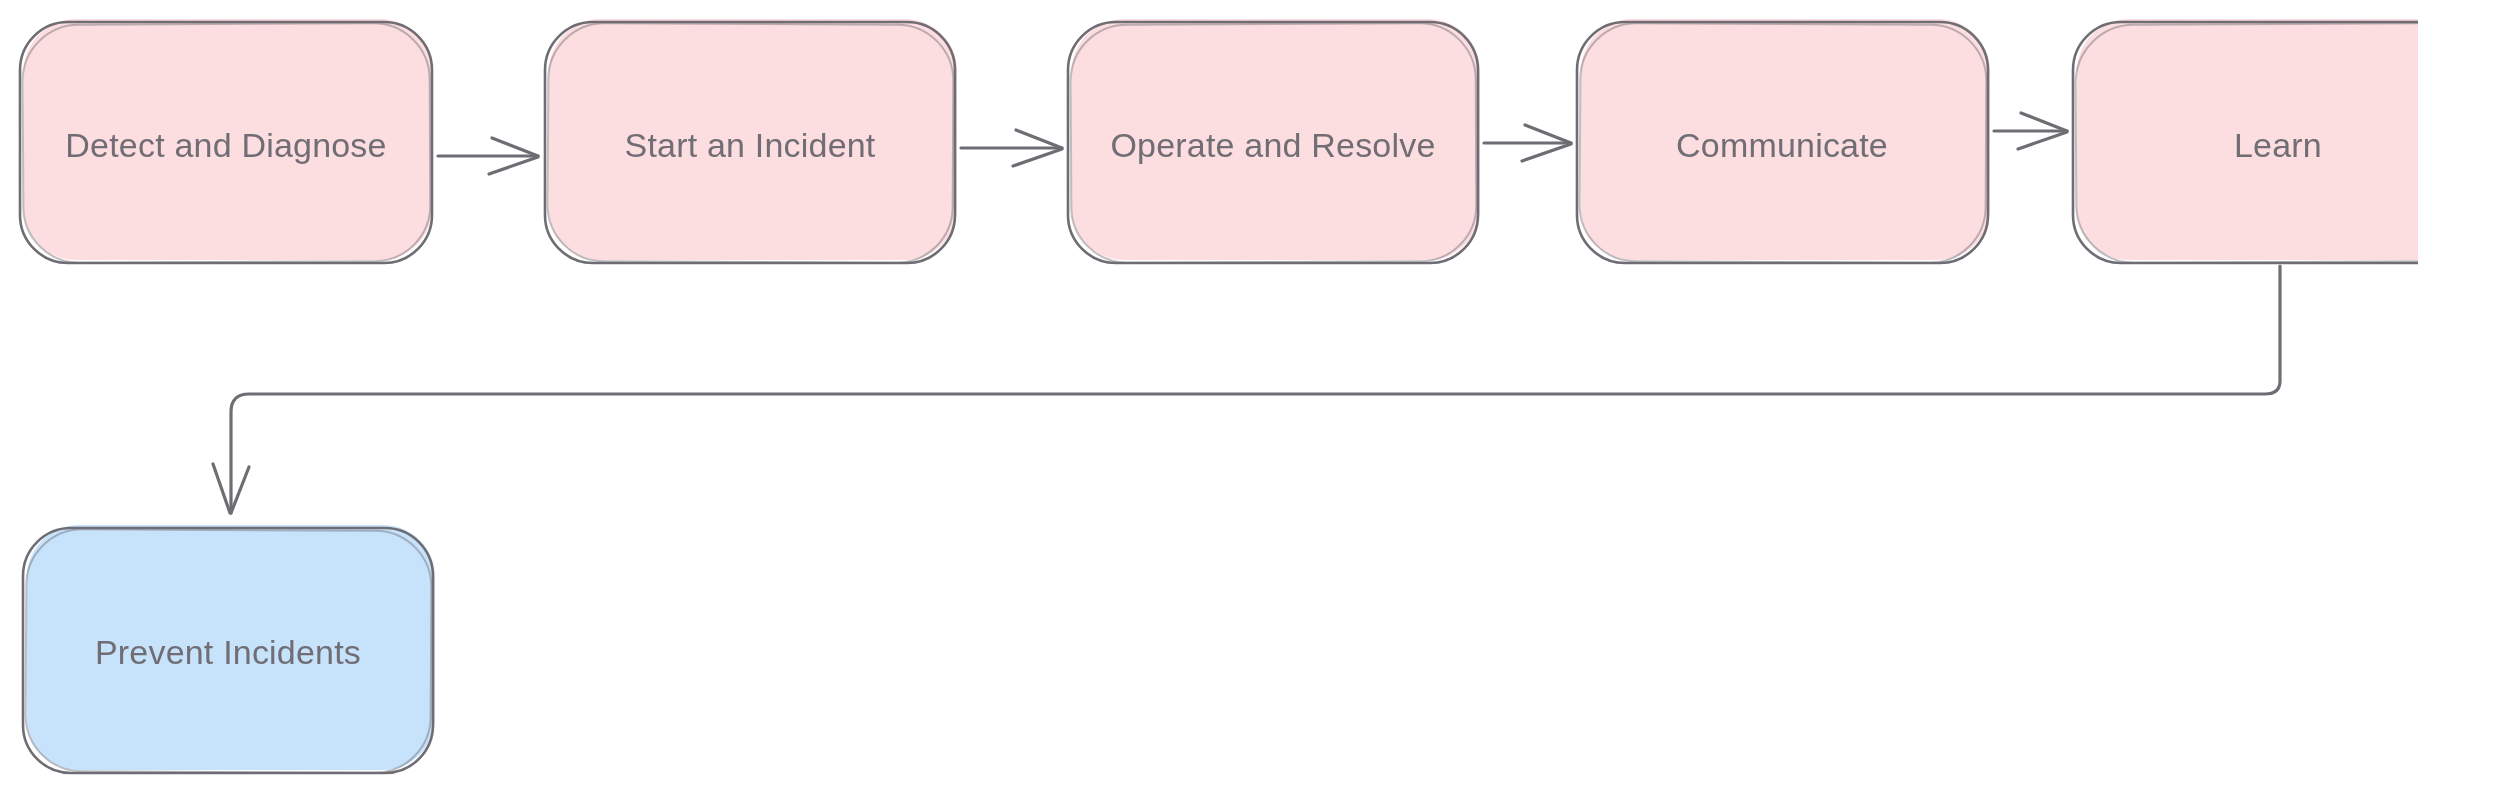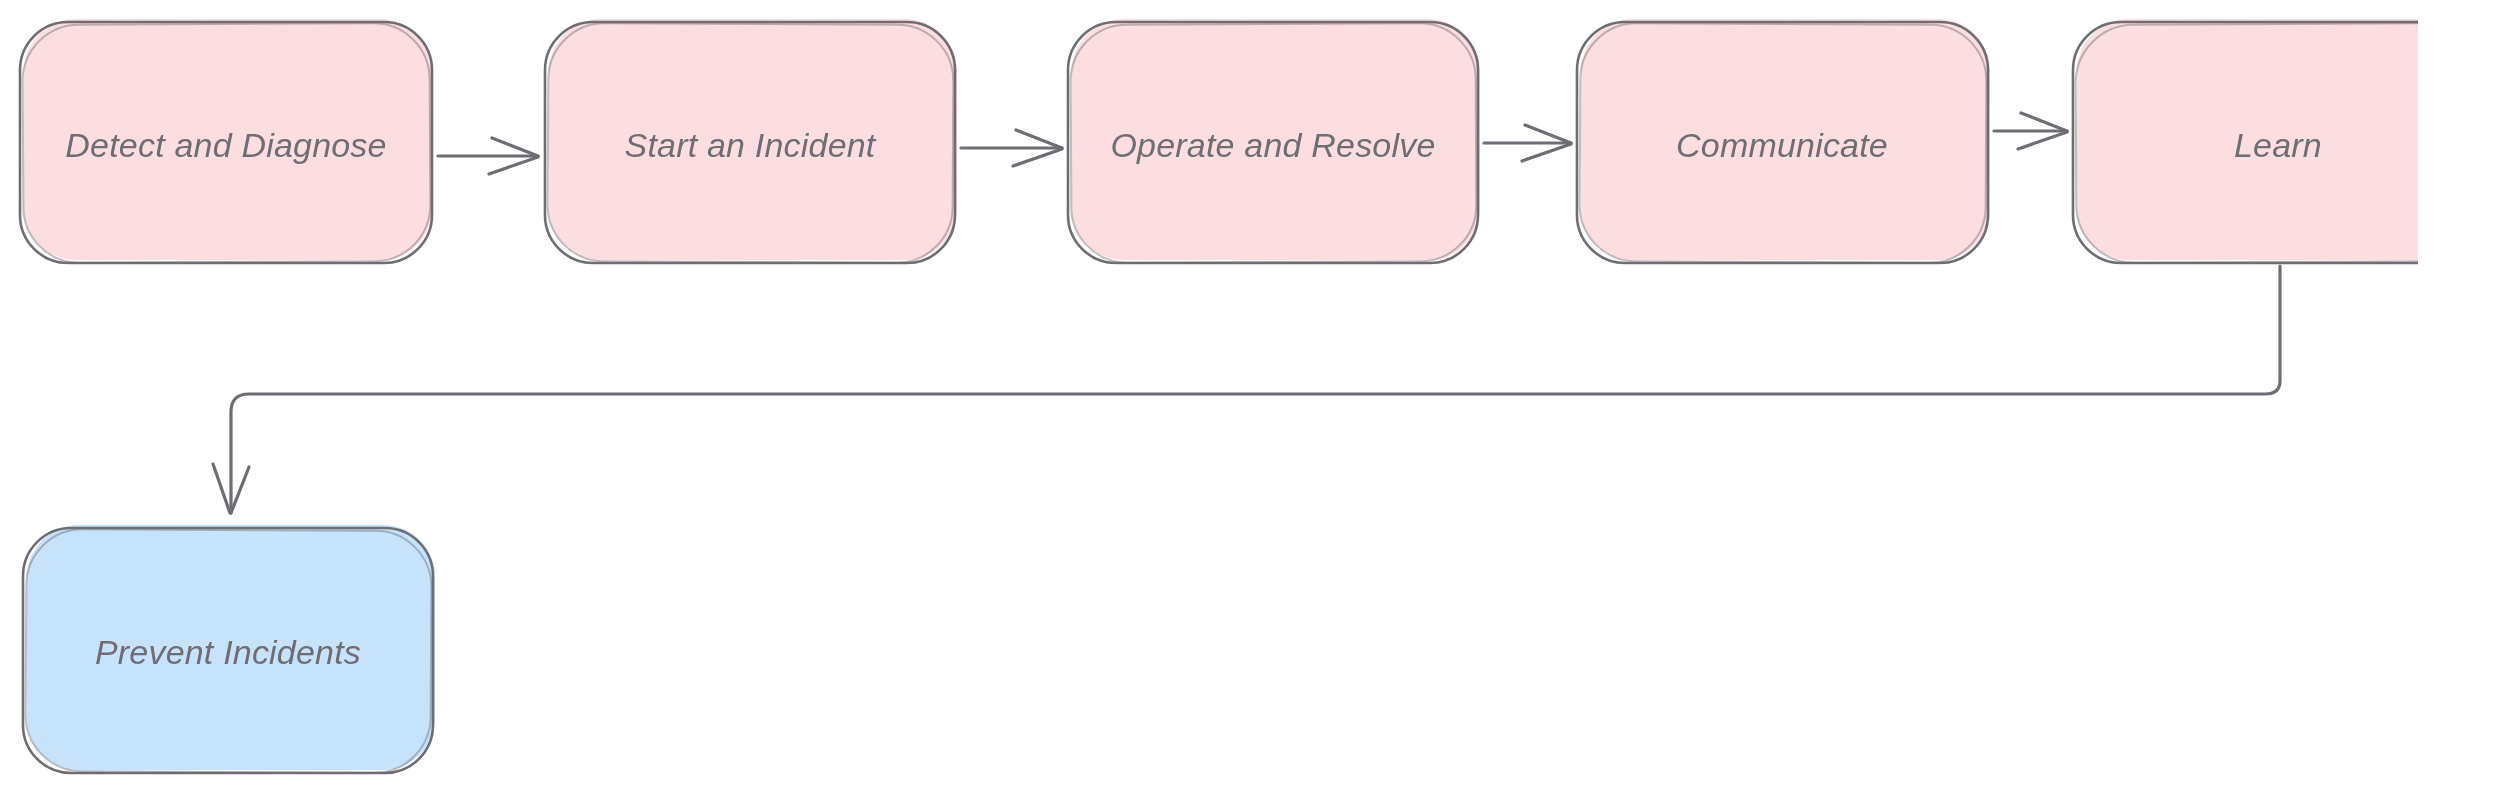--- a/index.html
+++ b/index.html
@@ -1,21 +1,21 @@
 <!DOCTYPE html>
 <html><head>
 <meta charset="utf-8">
 <style>
   :root{
     --ink:#6f6d74;
     --text:#706d74;
     --bg:#ffffff;
   }
   html,body{margin:0;padding:0;background:var(--bg);}
-  .canvas-wrap{width:2418px;height:792px;background:var(--bg);overflow:hidden;font-style:italic;}
+  .canvas-wrap{width:2418px;height:792px;background:var(--bg);overflow:hidden;}
   svg{display:block;}
   .node-fill{stroke:none;}
   .node-stroke{fill:none;stroke:var(--ink);stroke-width:2.6;}
   .node-sketch{fill:none;stroke:var(--ink);stroke-width:2;opacity:.45;}
   .edge{fill:none;stroke:var(--ink);stroke-width:3.2;stroke-linecap:round;stroke-linejoin:round;}
   .arrowhead{fill:none;stroke:var(--ink);stroke-width:3.2;stroke-linecap:round;}
   .node-label{
     font-family:"Liberation Sans","DejaVu Sans",sans-serif;
     font-size:34px;
     font-weight:400;

